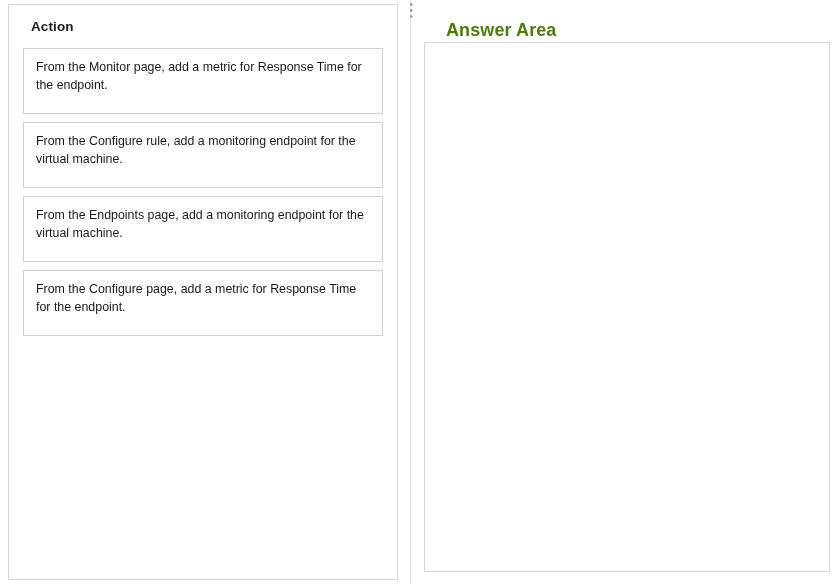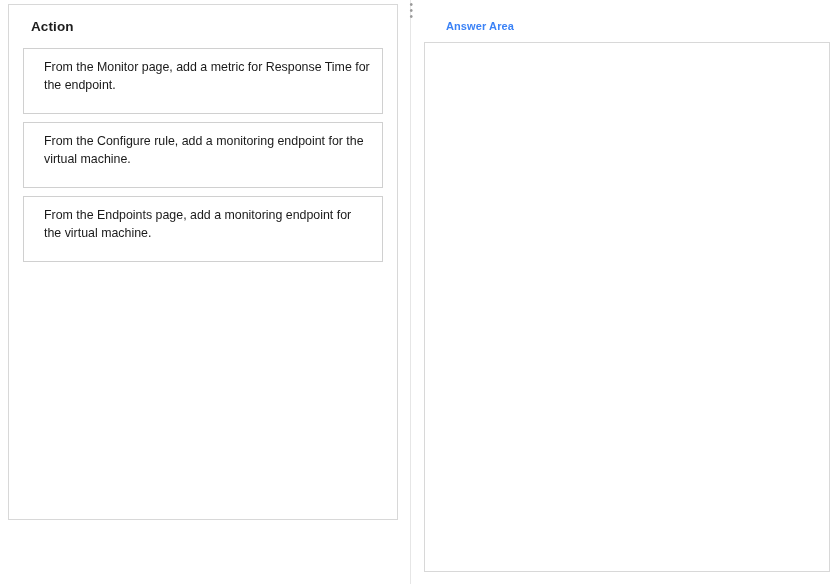--- a/index.html
+++ b/index.html
@@ -20,65 +20,65 @@
     height: 584px;
     background: #ffffff;
   }
 
   
   .action-panel {
     position: absolute;
     left: 8px;
     top: 4px;
     width: 390px;
-    height: 516px;
+    height: 576px;
     border: 1px solid #d8d8d8;
     border-top: 1px solid #d8d8d8;
     box-sizing: border-box;
     background: #ffffff;
   }
   .panel-title {
     font-size: 13.5px;
     font-weight: bold;
     color: #1d1d1d;
     padding: 14px 0 0 22px;
     letter-spacing: 0.1px;
   }
   .action-list {
     margin: 14px 14px 0 14px;
   }
   .action-item {
     border: 1px solid #d0d0d0;
     box-sizing: border-box;
     min-height: 66px;
     margin-bottom: 8px;
-    padding: 10px 12px 8px 20px;
+    padding: 10px 12px 8px 12px;
     font-size: 12.4px;
     line-height: 1.45;
     color: #1a1a1a;
     background: #ffffff;
   }
   .action-item:last-child {
     margin-bottom: 0;
   }
 
   
   .answer-panel {
     position: absolute;
     left: 418px;
     top: 4px;
     width: 414px;
     height: 576px;
     box-sizing: border-box;
     background: #ffffff;
   }
   .answer-title {
-    font-size: 11px;
+    font-size: 18px;
     font-weight: bold;
-    color: #3b82f6;
+    color: #4d7c0f;
     padding: 16px 0 0 28px;
     letter-spacing: 0.1px;
   }
   .answer-box {
     position: absolute;
     left: 6px;
     top: 38px;
     right: 2px;
     bottom: 8px;
     border: 1px solid #d8d8d8;
@@ -119,20 +119,21 @@
 <body>
 
 <div class="screen">
 
   <div class="action-panel">
     <div class="panel-title">Action</div>
     <div class="action-list">
       <div class="action-item">From the Monitor page, add a metric for Response Time for the endpoint.</div>
       <div class="action-item">From the Configure rule, add a monitoring endpoint for the virtual machine.</div>
       <div class="action-item">From the Endpoints page, add a monitoring endpoint for the virtual machine.</div>
+      <div class="action-item">From the Configure page, add a metric for Response Time for the endpoint.</div>
     </div>
   </div>
 
   <div class="splitter">
     <div class="splitter-line"></div>
     <div class="handle-dots">• • •</div>
   </div>
 
   <div class="answer-panel">
     <div class="answer-title">Answer Area</div>

